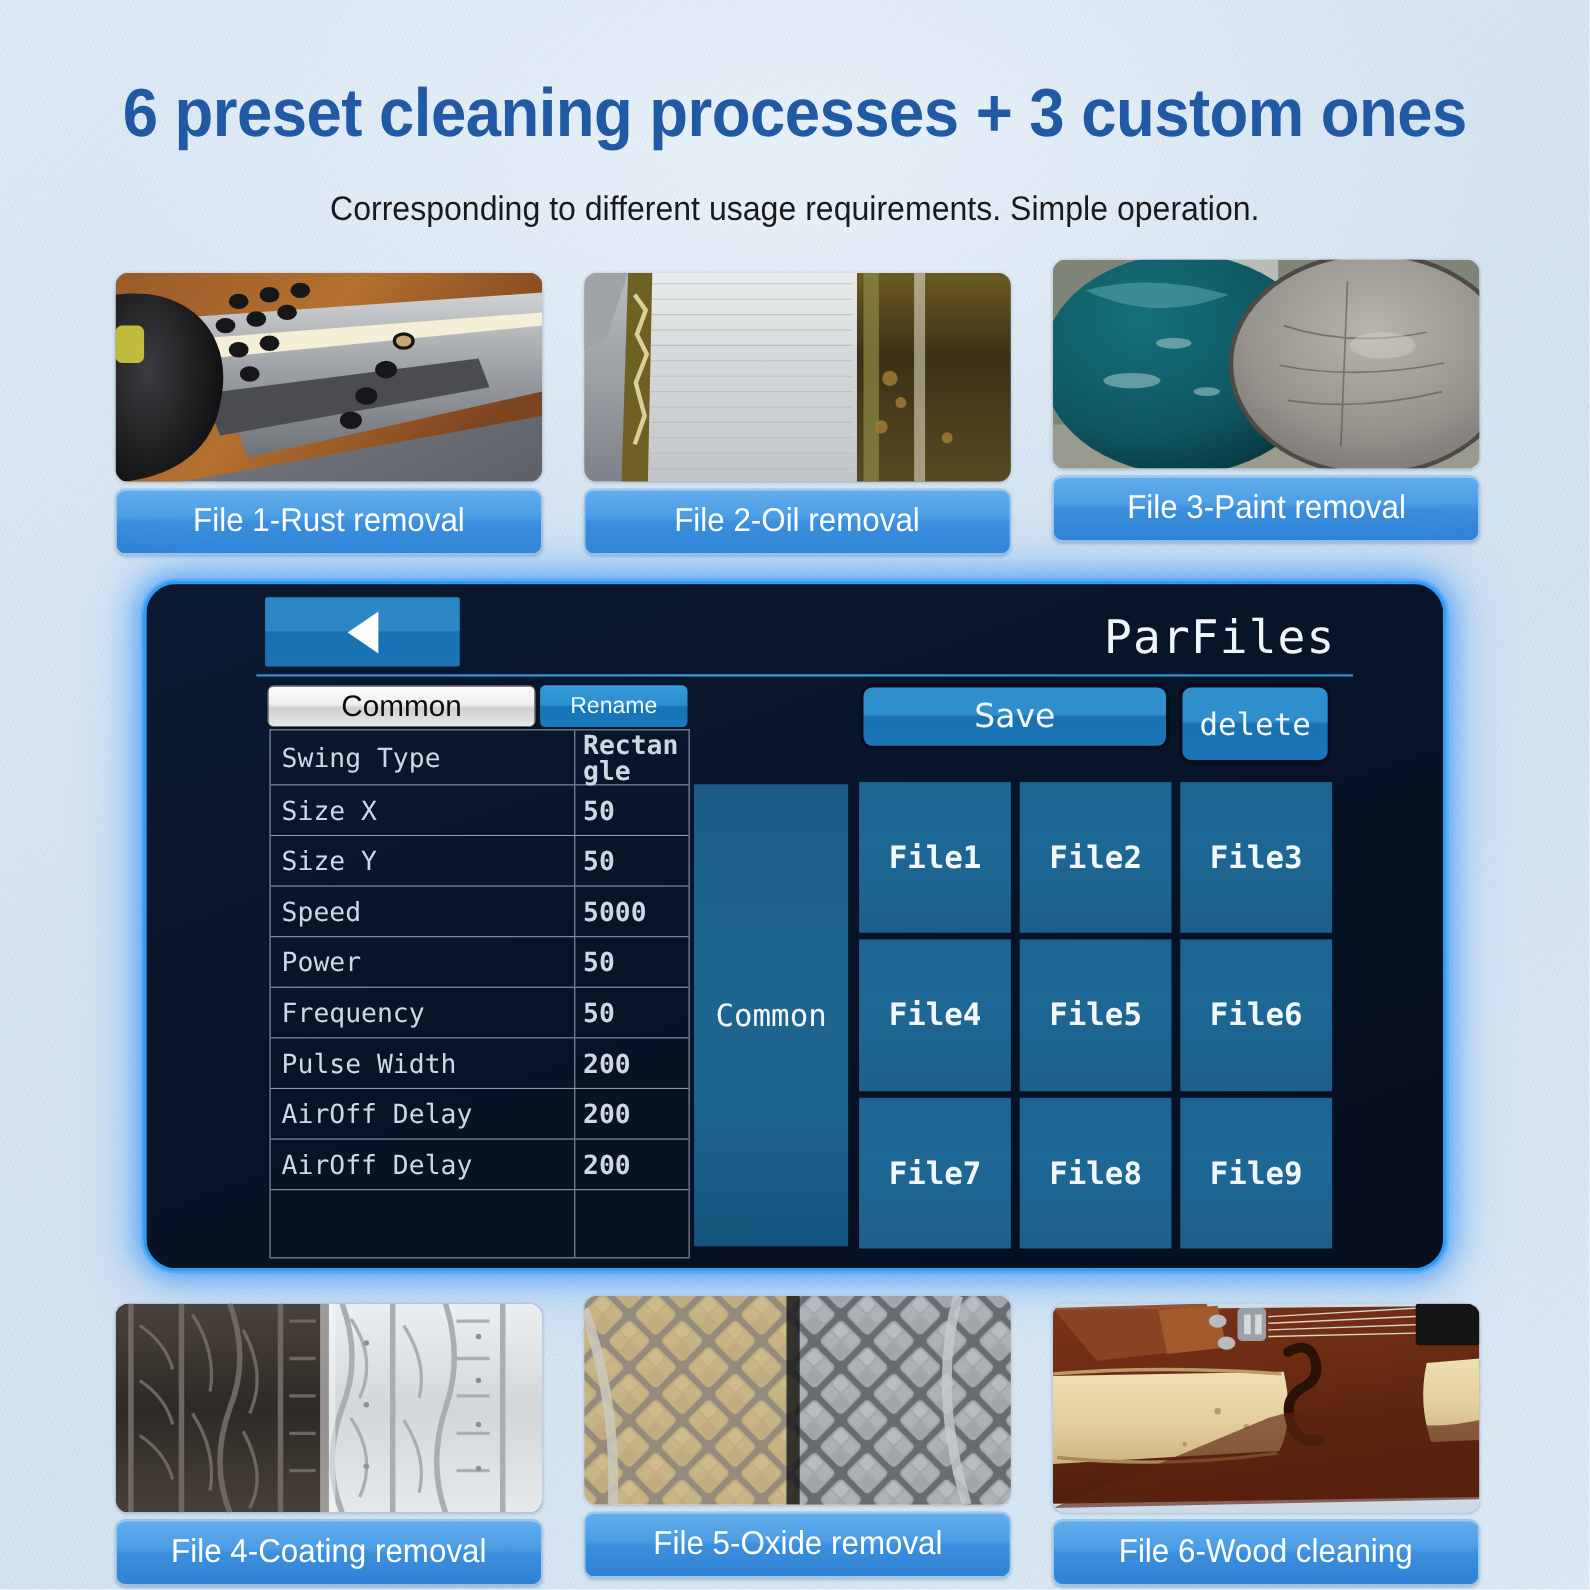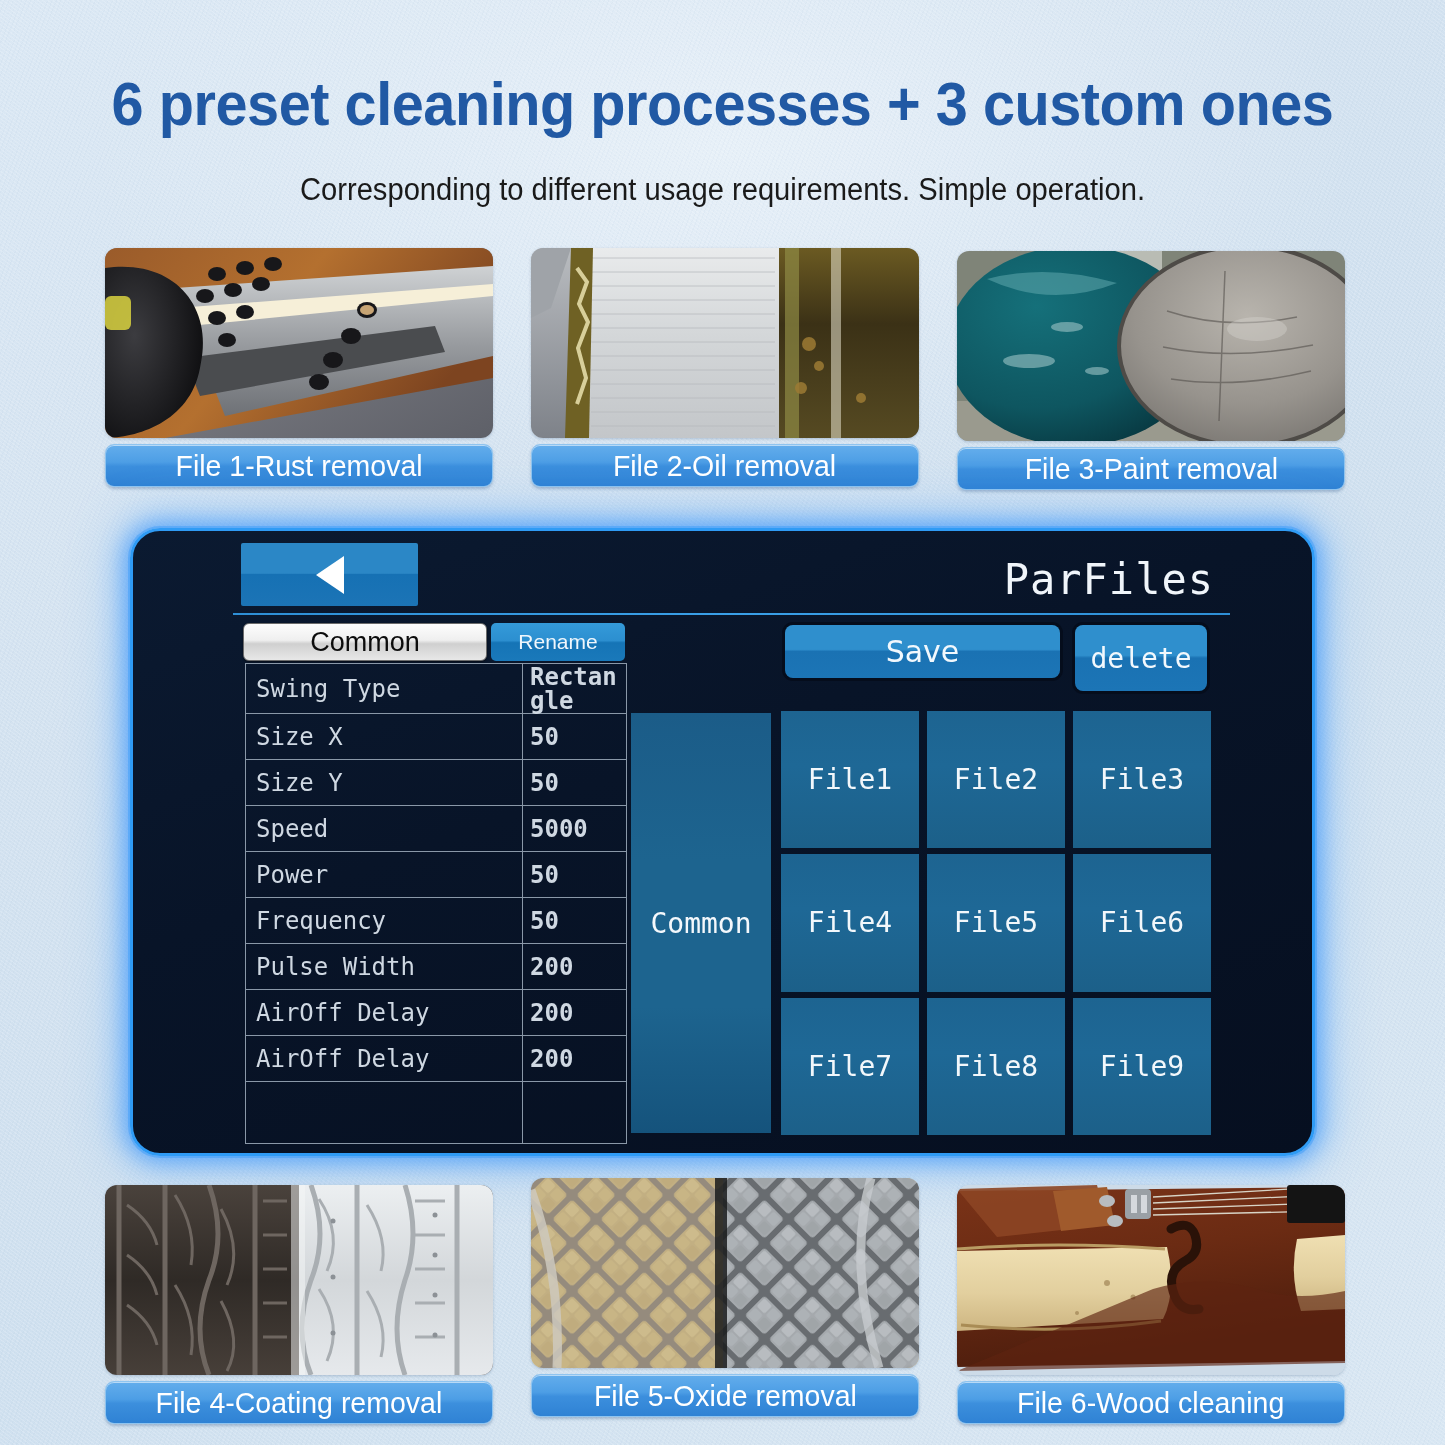--- a/index.html
+++ b/index.html
@@ -55,37 +55,37 @@
   .card .thumb {
     width: 388px; height: 190px;
     border-radius: 12px;
     overflow: hidden;
     position: relative;
     box-shadow: 0 1px 3px rgba(40,70,110,.25);
   }
   .card .thumb svg { display: block; width: 100%; height: 100%; }
   .caption {
     margin-top: 6px;
-    height: 43px;
+    height: 60px;
     border-radius: 9px;
     background: linear-gradient(180deg, #63adec 0%, #4d9ee5 42%, #3c8fdd 52%, #2f82d4 100%);
     border: 1px solid #8fc4ef;
     box-shadow: inset 0 1px 0 rgba(255,255,255,.55), 0 2px 3px rgba(40,80,130,.3);
     color: #ffffff;
     font-size: 30px;
     display: flex; align-items: center; justify-content: center;
     white-space: nowrap;
     transform-origin: center;
   }
   .caption span { transform: scaleX(0.95); display: inline-block; }
 
   
   .c1 { left: 105px;  top: 248px; }
   .c2 { left: 531px;  top: 248px; }
-  .c3 { left: 957px;  top: 251px; }
+  .c3 { left: 957px;  top: 236px; }
   .c4 { left: 105px;  top: 1185px; }
   .c5 { left: 531px;  top: 1178px; }
   .c6 { left: 957px;  top: 1185px; }
 
   
   .hmi {
     position: absolute;
     left: 130px; top: 528px;
     width: 1185px; height: 628px;
     border-radius: 30px;
@@ -230,20 +230,21 @@
 
   
   .file-grid {
     position: absolute;
     left: 648px; top: 180px;
     width: 430px; height: 424px;
     display: grid;
     grid-template-columns: repeat(3, 1fr);
     grid-template-rows: repeat(3, 1fr);
     gap: 6px 8px;
+    font-weight: bold;
   }
   .file-tile {
     background: linear-gradient(180deg, #1d6491 0%, #1e6896 40%, #1c6089 100%);
     display: flex; align-items: center; justify-content: center;
     color: #f2f7fb;
     font-family: "DejaVu Sans Mono", monospace;
     font-size: 28px;
   }
 </style>
 </head>

